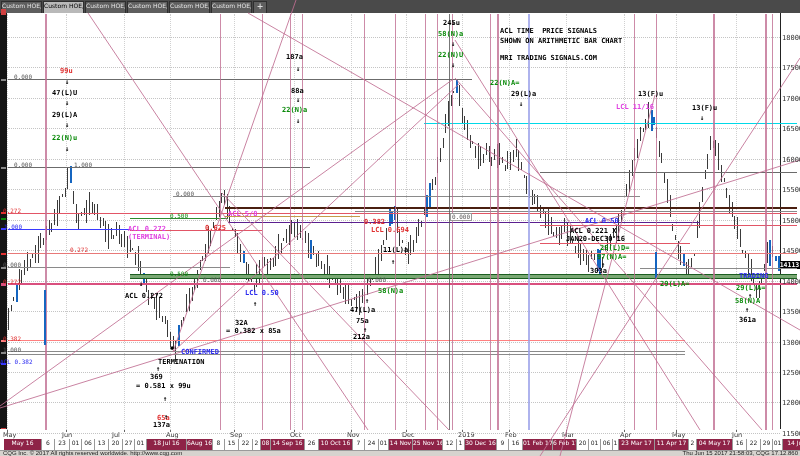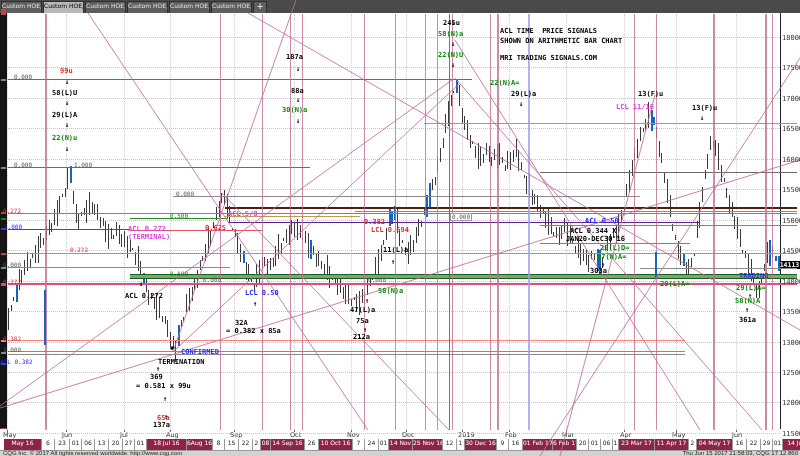--- a/index.html
+++ b/index.html
@@ -61,21 +61,21 @@
       <div style="position:absolute;left:1px;top:415px;width:5px;height:5px;background:#d04040;"></div>
     </div>
   <div id="rightaxis" class="abs" style="left:780px;top:13px;width:20px;height:417px;border-left:1px solid #222;"></div>
   <div id="pricebox" style="top: 261px;">14113</div>
   <div id="monthrow">
       <div style="position:absolute;left:7px;top:0;width:1px;height:3px;background:#666;"></div>
       <div style="left:3px;" class="month">May</div>
       <div style="position:absolute;left:66px;top:0;width:1px;height:3px;background:#666;"></div>
       <div style="left:62px;" class="month">Jun</div>
       <div style="position:absolute;left:124px;top:0;width:1px;height:3px;background:#666;"></div>
-      <div style="left:120px;" class="month">Jul</div>
+      <div style="left:112px;" class="month">Jul</div>
       <div style="position:absolute;left:170px;top:0;width:1px;height:3px;background:#666;"></div>
       <div style="left:166px;" class="month">Aug</div>
       <div style="position:absolute;left:234px;top:0;width:1px;height:3px;background:#666;"></div>
       <div style="left:230px;" class="month">Sep</div>
       <div style="position:absolute;left:294px;top:0;width:1px;height:3px;background:#666;"></div>
       <div style="left:290px;" class="month">Oct</div>
       <div style="position:absolute;left:351px;top:0;width:1px;height:3px;background:#666;"></div>
       <div style="left:347px;" class="month">Nov</div>
       <div style="position:absolute;left:406px;top:0;width:1px;height:3px;background:#666;"></div>
       <div style="left:402px;" class="month">Dec</div>
@@ -519,31 +519,31 @@
     <div style="left:500px;top:38px;color:#000;" class="ann">SHOWN ON ARITHMETIC BAR CHART</div>
     <div style="left:500px;top:55px;color:#000;" class="ann">MRI TRADING SIGNALS.COM</div>
     <div style="left:443px;top:20px;color:#000;" class="ann">245u</div>
     <div style="left:451px;top:20px;color:#000;" class="ann">↓</div>
     <div style="left:438px;top:31px;color:#0a8a0a;" class="ann">58(N)a</div>
     <div style="left:451px;top:41px;color:#000;" class="ann">↓</div>
     <div style="left:438px;top:52px;color:#0a8a0a;" class="ann">22(N)U</div>
     <div style="left:451px;top:62px;color:#000;" class="ann">↓</div>
     <div style="left:60px;top:68px;color:#e03030;" class="ann">99u</div>
     <div style="left:65px;top:79px;color:#000;" class="ann">↓</div>
-    <div style="left:52px;top:90px;color:#000;" class="ann">58(L)U</div>
+    <div style="left:52px;top:90px;color:#000;" class="ann">47(L)U</div>
     <div style="left:65px;top:100px;color:#000;" class="ann">↓</div>
     <div style="left:52px;top:112px;color:#000;" class="ann">29(L)A</div>
     <div style="left:65px;top:122px;color:#000;" class="ann">↓</div>
     <div style="left:52px;top:135px;color:#0a8a0a;" class="ann">22(N)u</div>
     <div style="left:65px;top:146px;color:#000;" class="ann">↓</div>
     <div style="left:286px;top:54px;color:#000;" class="ann">187a</div>
     <div style="left:296px;top:66px;color:#000;" class="ann">↓</div>
     <div style="left:291px;top:88px;color:#000;" class="ann">88a</div>
     <div style="left:296px;top:97px;color:#000;" class="ann">↓</div>
-    <div style="left:282px;top:107px;color:#0a8a0a;" class="ann">30(N)a</div>
+    <div style="left:282px;top:107px;color:#0a8a0a;" class="ann">22(N)a</div>
     <div style="left:296px;top:118px;color:#000;" class="ann">↓</div>
     <div style="left:490px;top:80px;color:#0a8a0a;" class="ann">22(N)A=</div>
     <div style="left:511px;top:91px;color:#000;" class="ann">29(L)a</div>
     <div style="left:519px;top:101px;color:#000;" class="ann">↓</div>
     <div style="left:638px;top:91px;color:#000;" class="ann">13(F)u</div>
     <div style="left:616px;top:104px;color:#e040e0;" class="ann">LCL 11/16</div>
     <div style="left:692px;top:105px;color:#000;" class="ann">13(F)u</div>
     <div style="left:700px;top:115px;color:#000;" class="ann">↓</div>
     <div style="left:128px;top:226px;color:#e040e0;" class="ann">ACL 0.272</div>
     <div style="left:128px;top:234px;color:#e040e0;" class="ann">(TERMINAL)</div>
@@ -569,21 +569,21 @@
     <div style="left:158px;top:359px;color:#000;" class="ann">TERMINATION</div>
     <div style="left:170px;top:345px;color:#000;" class="ann">◆</div>
     <div style="left:156px;top:366px;color:#000;" class="ann">↑</div>
     <div style="left:150px;top:374px;color:#000;" class="ann">369</div>
     <div style="left:136px;top:383px;color:#000;" class="ann">= 0.581 x 99u</div>
     <div style="left:163px;top:396px;color:#000;" class="ann">↑</div>
     <div style="left:157px;top:415px;color:#e03030;" class="ann">65a</div>
     <div style="left:164px;top:414px;color:#000;" class="ann">↑</div>
     <div style="left:153px;top:422px;color:#000;" class="ann">137a</div>
     <div style="left:585px;top:218px;color:#2a2af0;" class="ann">ACL 0.50</div>
-    <div style="left:570px;top:228px;color:#000;" class="ann">ACL 0.344 X</div>
+    <div style="left:570px;top:228px;color:#000;" class="ann">ACL 0.221 X</div>
     <div style="left:566px;top:236px;color:#000;" class="ann">JAN20-DEC30'16</div>
     <div style="left:600px;top:245px;color:#0a8a0a;" class="ann">29(L)D=</div>
     <div style="left:597px;top:254px;color:#0a8a0a;" class="ann">97(N)A=</div>
     <div style="left:601px;top:262px;color:#000;" class="ann">↑</div>
     <div style="left:590px;top:268px;color:#000;" class="ann">303a</div>
     <div style="left:739px;top:273px;color:#2a2af0;" class="ann">TRADING</div>
     <div style="left:660px;top:281px;color:#0a8a0a;" class="ann">29(L)A=</div>
     <div style="left:736px;top:285px;color:#0a8a0a;" class="ann">29(L)A=</div>
     <div style="left:748px;top:293px;color:#000;" class="ann">↑</div>
     <div style="left:735px;top:298px;color:#0a8a0a;" class="ann">58(N)A</div>

